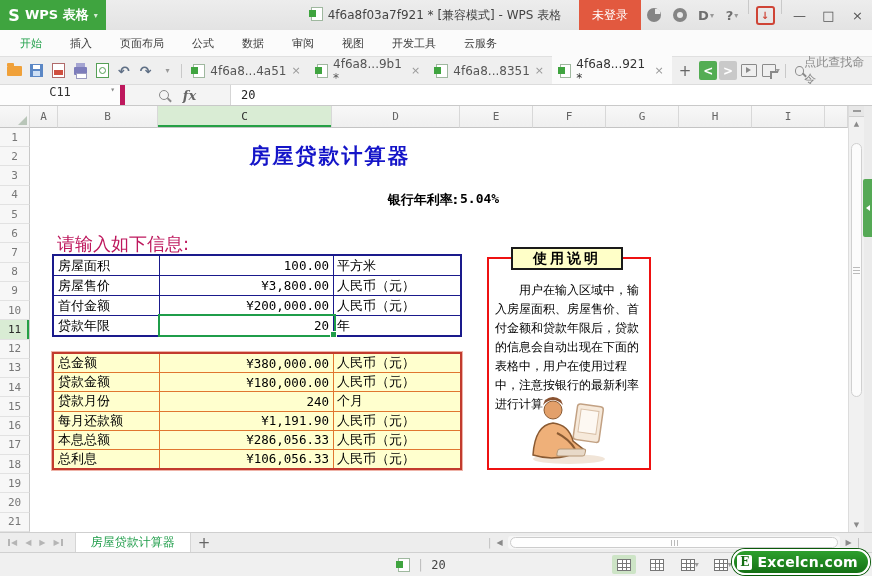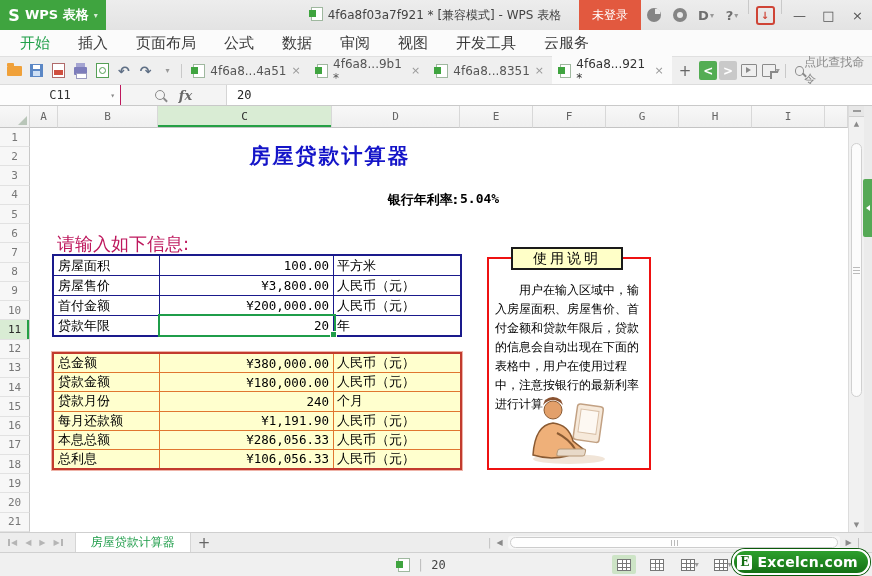--- a/index.html
+++ b/index.html
@@ -24,21 +24,21 @@
   .gear::after{content:"";position:absolute;left:4px;top:4px;width:6px;height:6px;background:#e9e9e9;border-radius:50%}
   .gl{font-weight:bold;color:#6f6f6f;font-size:13px}
   .ddc{font-size:8px;color:#999}
   .vsep{width:1px;height:14px;background:#c9c9c9;margin:0 3px}
   .dl{width:15px;height:15px;border:2px solid #cf4436;border-radius:3px;color:#cf4436;
     display:flex;align-items:center;justify-content:center;font-size:10px;font-weight:bold}
   .winbtn{width:29px;height:30px;display:flex;align-items:center;justify-content:center;color:#555;font-size:13px}
   
   .menubar{position:absolute;left:0;top:30px;width:872px;height:26px;background:#fbfbfb;
     display:flex;align-items:center;padding-left:6px;box-sizing:border-box}
-  .mi{padding:0 14px;font-size:15px;color:#3a3a3a;height:26px;display:flex;align-items:center}
+  .mi{padding:0 14px;font-size:11px;color:#3a3a3a;height:26px;display:flex;align-items:center}
   .mi.active{color:#21a04a}
   
   .toolbar{position:absolute;left:0;top:56px;width:872px;height:28px;background:#efefef;
     border-top:1px solid #e0e0e0;display:flex;align-items:center;box-sizing:border-box;padding-left:4px}
   .qi{width:21px;height:22px;display:flex;align-items:center;justify-content:center;margin:0 1px}
   .sh-folder{width:15px;height:10px;background:#f0a13a;border-radius:1px;position:relative}
   .sh-folder::before{content:"";position:absolute;top:-3px;left:0;width:7px;height:3px;background:#f0a13a;border-radius:1px 1px 0 0}
   .sh-save{width:13px;height:13px;background:#5b87c5;position:relative}
   .sh-save::before{content:"";position:absolute;top:1px;left:3px;width:7px;height:4px;background:#fff}
   .sh-save::after{content:"";position:absolute;bottom:1px;left:3px;width:7px;height:5px;background:#cfe0f5}
@@ -62,21 +62,21 @@
   .sh-present{width:14px;height:11px;border:1.5px solid #8a8a8a;border-radius:1px;position:relative}
   .sh-present::after{content:"";position:absolute;left:4px;top:2px;border-left:5px solid #8a8a8a;border-top:3px solid transparent;border-bottom:3px solid transparent}
   .sh-export{width:12px;height:11px;border:1.5px solid #8a8a8a;border-radius:1px;position:relative}
   .sh-export::after{content:"";position:absolute;right:-3px;bottom:-3px;width:6px;height:6px;background:#efefef;border-left:2px solid #8a8a8a;border-top:2px solid #8a8a8a}
   .lens{display:inline-block;width:8px;height:8px;border:1.5px solid #8a8a8a;border-radius:50%;position:relative}
   .lens::after{content:"";position:absolute;width:5px;height:1.5px;background:#8a8a8a;transform:rotate(45deg);right:-4px;bottom:-1px}
   .findcmd{display:flex;align-items:center;gap:0;color:#8a8a8a;font-size:12px;margin-left:6px}
   
   .fbar{position:absolute;left:0;top:84px;width:872px;height:22px;background:#f4f4f4;
     border-top:1px solid #dcdcdc;border-bottom:1px solid #c9c9c9;display:flex;align-items:stretch;box-sizing:border-box}
-  .namebox{width:120px;background:#fdfdfd;border-right:1px solid #be185d;display:flex;align-items:center;
+  .namebox{width:120px;background:#fdfdfd;border-right:5px solid #be185d;display:flex;
     justify-content:center;position:relative;font-size:12px;color:#333;
     font-family:"DejaVu Sans Mono","Liberation Mono",monospace}
   .namebox .dd{position:absolute;right:5px;font-size:8px;color:#888}
   .fxzone{width:105px;display:flex;align-items:center;justify-content:center;gap:14px;border-right:1px solid #d5d5d5}
   .fx{font-family:"DejaVu Serif","Liberation Serif",serif;font-style:italic;font-weight:bold;color:#666;font-size:13px}
   .fval{flex:1;background:#fff;display:flex;align-items:center;padding-left:10px;
     font-family:"DejaVu Sans Mono","Liberation Mono",monospace;font-size:12px;color:#222}
   
   .colheads{position:absolute;left:0;top:106px;width:848px;height:22px;display:flex}
   .ch{box-sizing:border-box;background:linear-gradient(#f8f8f8,#efefef);border-right:1px solid #d8d8d8;
@@ -109,21 +109,21 @@
   .tbl-input{left:52px;top:126px;width:410px;height:83px;border:2px solid #1a1a8c;background:#fff}
   .tbl-input .tr + .tr{border-top:1px solid #1a1a8c}
   .tbl-input .lab,.tbl-input .val{border-right:1px solid #1a1a8c}
   .tbl-result{left:52px;top:224px;width:410px;height:118px;border:2px solid #c23b2e;outline:1px solid #eeb3a8;background:#ffffce}
   .tbl-result .tr + .tr{border-top:1px solid #e0762f}
   .tbl-result .lab,.tbl-result .val{border-right:1px solid #e0762f}
   .selcell{position:absolute;left:104px;top:58px;width:178px;height:23px;border:2px solid #1f9d4a;box-sizing:border-box}
   .handle{position:absolute;right:-3px;bottom:-3px;width:5px;height:5px;background:#1f9d4a;border:1px solid #fff}
   .usage{position:absolute;left:487px;top:129px;width:164px;height:213px;border:2px solid #ee1111;background:#fff;box-sizing:border-box}
   .usage-title{position:absolute;left:511px;top:119px;width:112px;height:23px;background:#ffffc8;border:2px solid #1a1a1a;
-    box-sizing:border-box;display:flex;align-items:center;justify-content:center;font-weight:normal;font-size:14px;letter-spacing:3px;color:#000;z-index:3}
+    box-sizing:border-box;display:flex;align-items:center;justify-content:center;font-weight:bold;font-size:14px;letter-spacing:3px;color:#000;z-index:3}
   .usage-body{margin:22px 6px 0;font-size:12px;line-height:19px;text-indent:2em;color:#000}
   .clipart{position:absolute;bottom:3px;left:50%;transform:translateX(-50%)}
   
   .vscroll{position:absolute;left:848px;top:106px;width:16px;height:426px;background:#f1f1f1;
     border-left:1px solid #dcdcdc;box-sizing:border-box;display:flex;flex-direction:column;align-items:center}
   .vsplit{width:100%;height:10px;background:#e7e7e7;border-bottom:1px solid #cfcfcf;display:flex;align-items:center;justify-content:center}
   .vsplit i{display:block;width:8px;height:2px;background:#9a9a9a}
   .varr{height:14px;display:flex;align-items:center;justify-content:center;font-size:7px;color:#8a8a8a;width:100%}
   .vtrack{flex:1;width:100%;position:relative}
   .vthumb{position:absolute;left:2px;right:2px;top:12px;height:252px;background:#fcfcfc;border:1px solid #d0d0d0;

